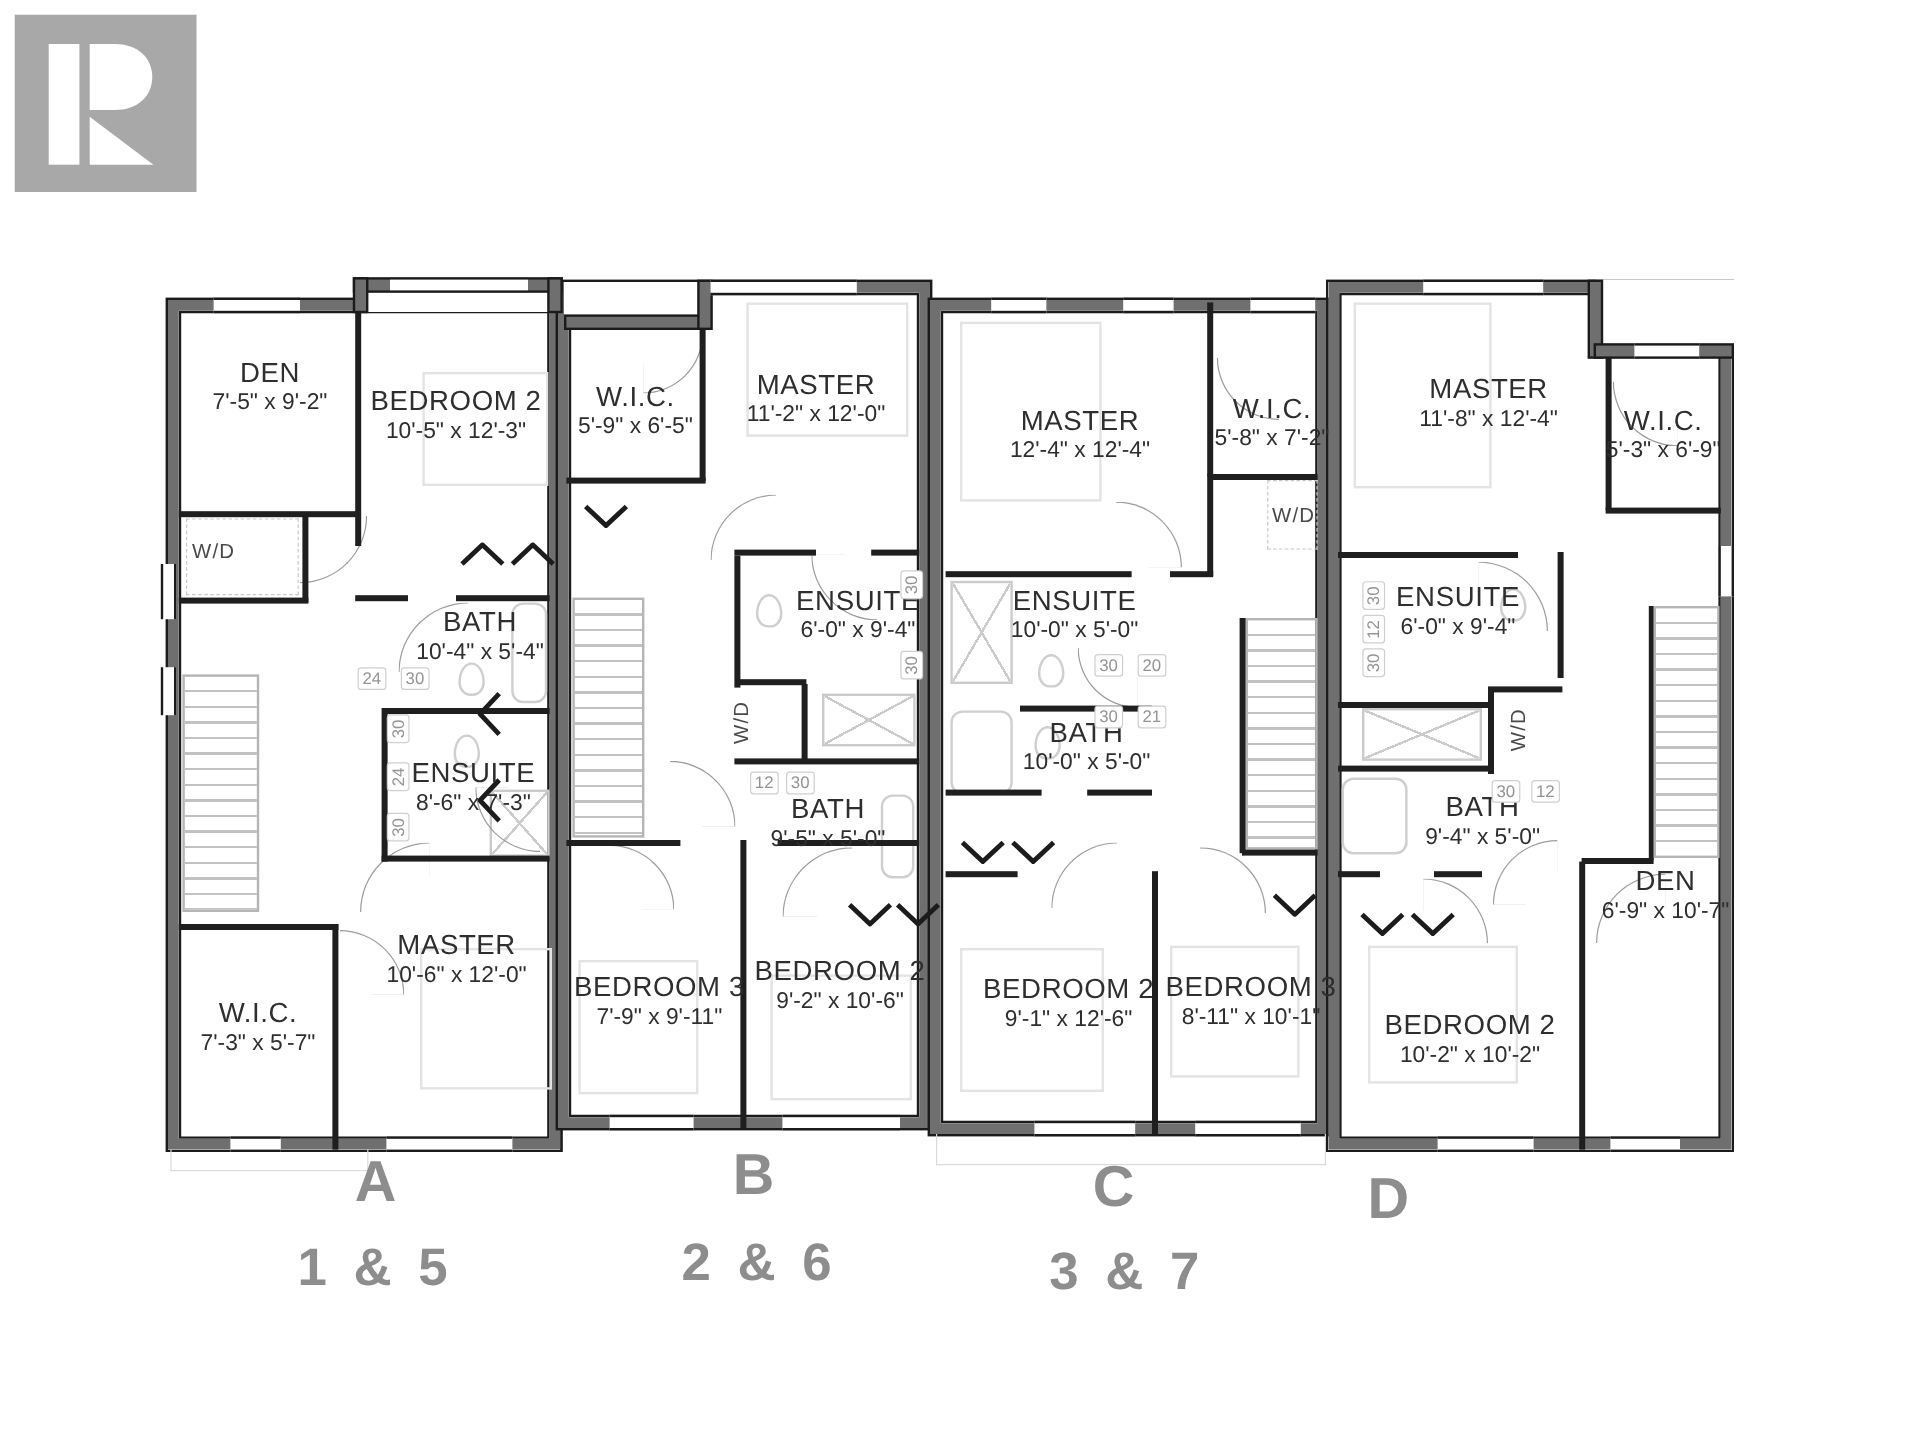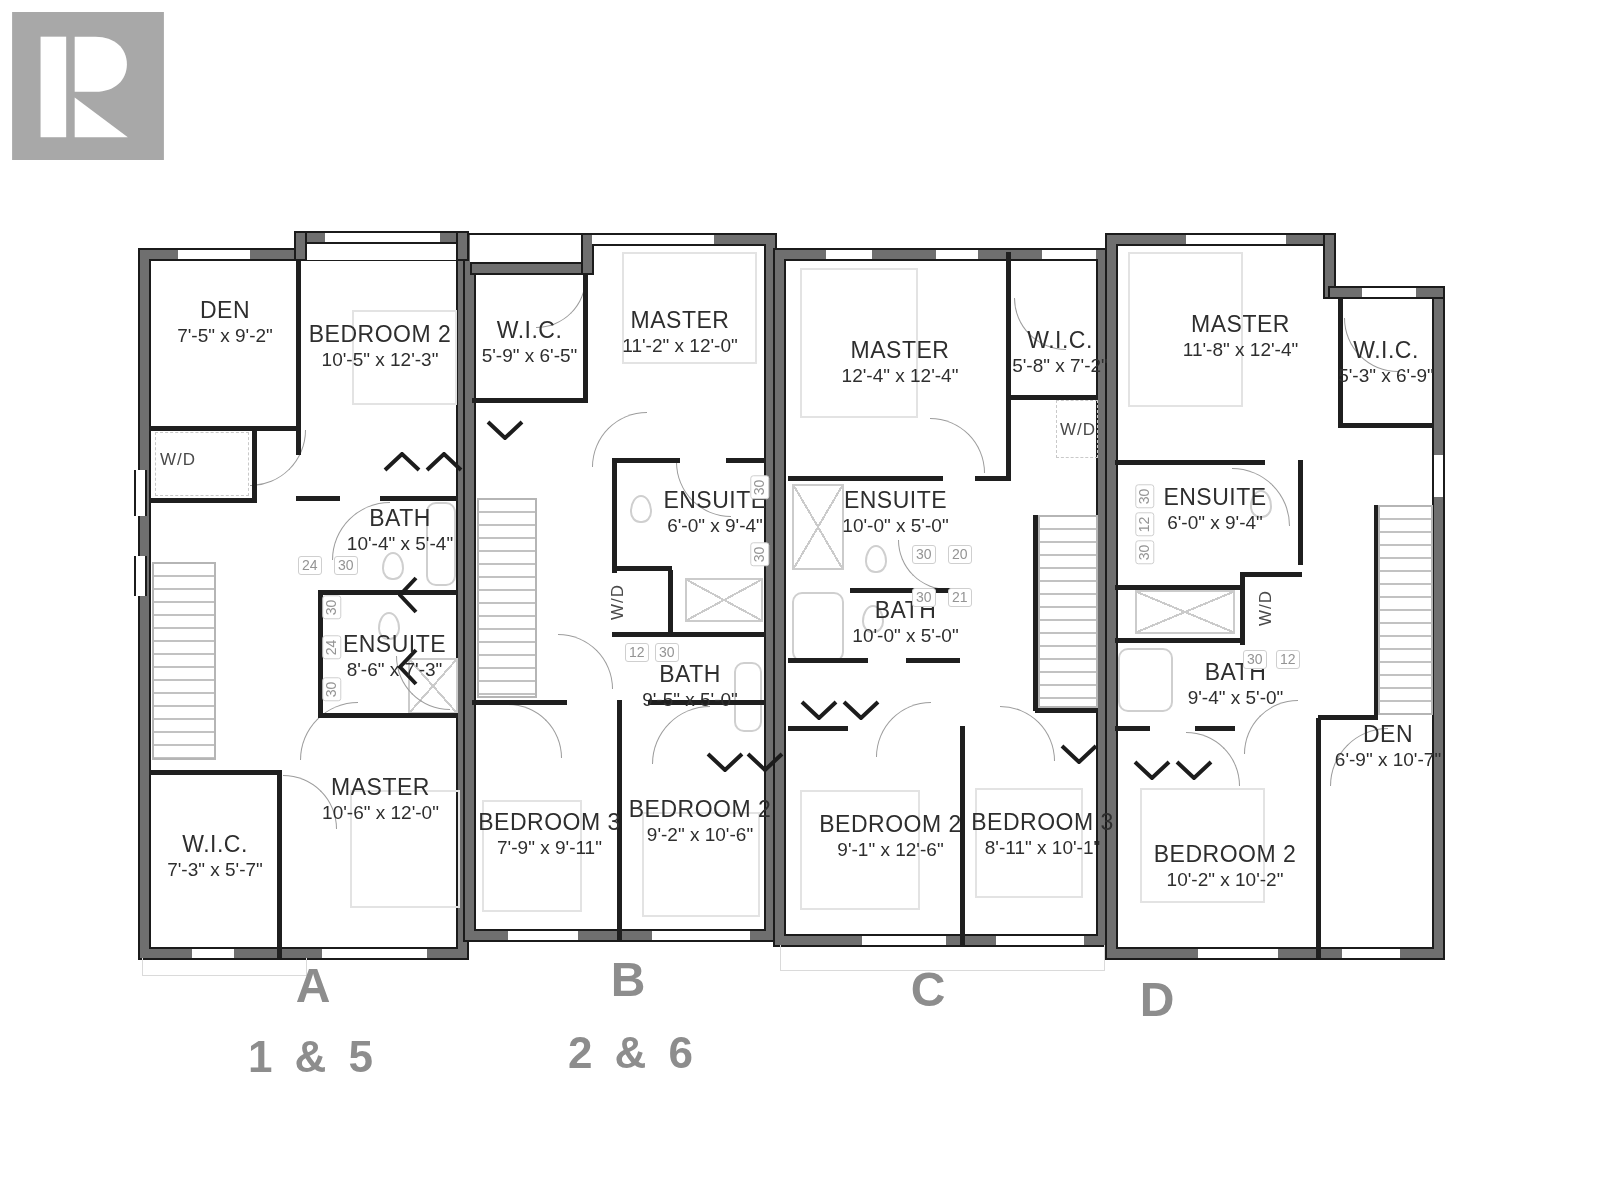--- a/index.html
+++ b/index.html
@@ -371,15 +371,16 @@
   <div class="num numv" style="left:1133px;top:515px">12</div>
   <div class="num numv" style="left:1133px;top:543px">30</div>
   <div class="num" style="left:1243px;top:650px">30</div>
   <div class="num" style="left:1276px;top:650px">12</div>
 
   <div class="letter" style="left:283px;top:958px;width:60px">A</div>
   <div class="plannum" style="left:238px;top:1032px;width:150px">1 &amp; 5</div>
   <div class="letter" style="left:598px;top:952px;width:60px">B</div>
   <div class="plannum" style="left:558px;top:1028px;width:150px">2 &amp; 6</div>
   <div class="letter" style="left:898px;top:962px;width:60px">C</div>
+  <div class="plannum" style="left:862px;top:1035px;width:155px">3 &amp; 7</div>
   <div class="letter" style="left:1127px;top:972px;width:60px">D</div>
 
 </div>
 
 </body></html>

